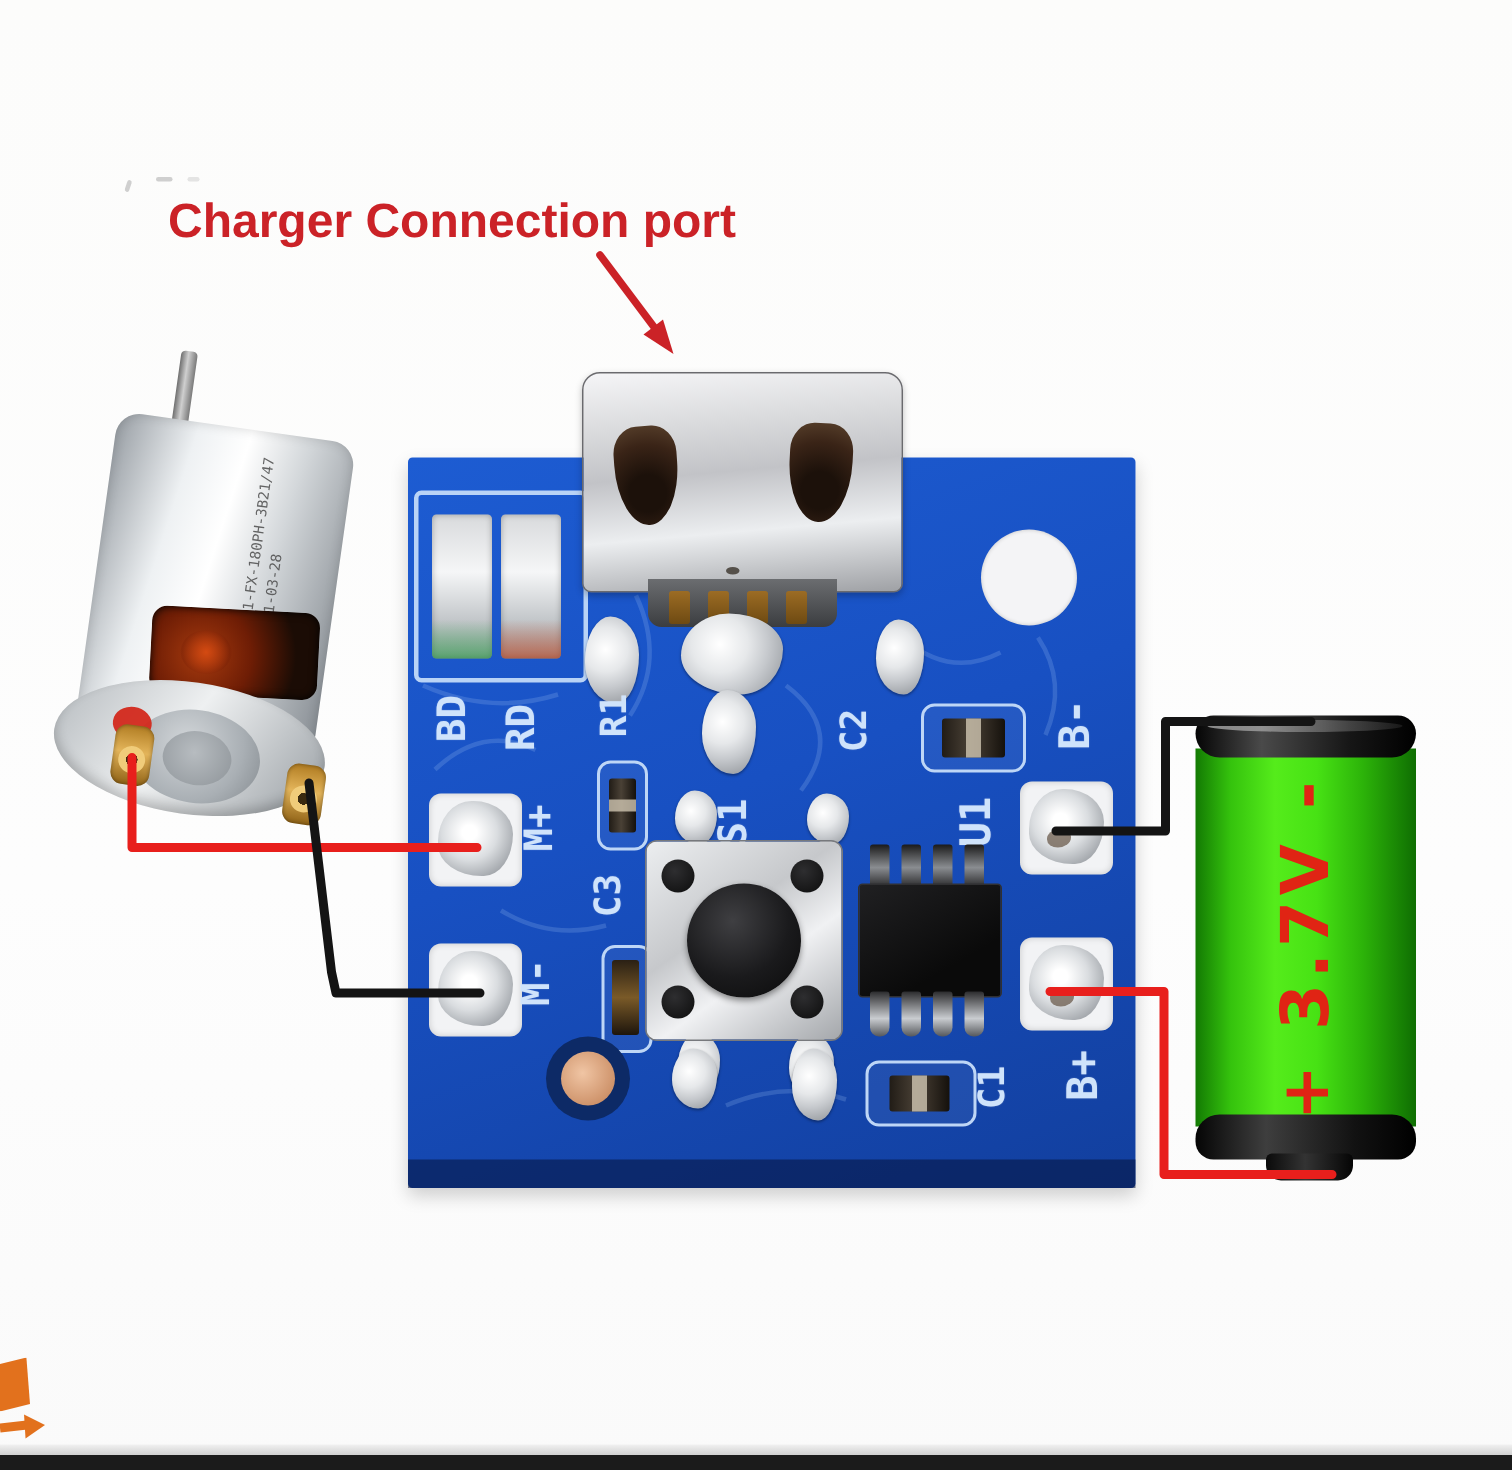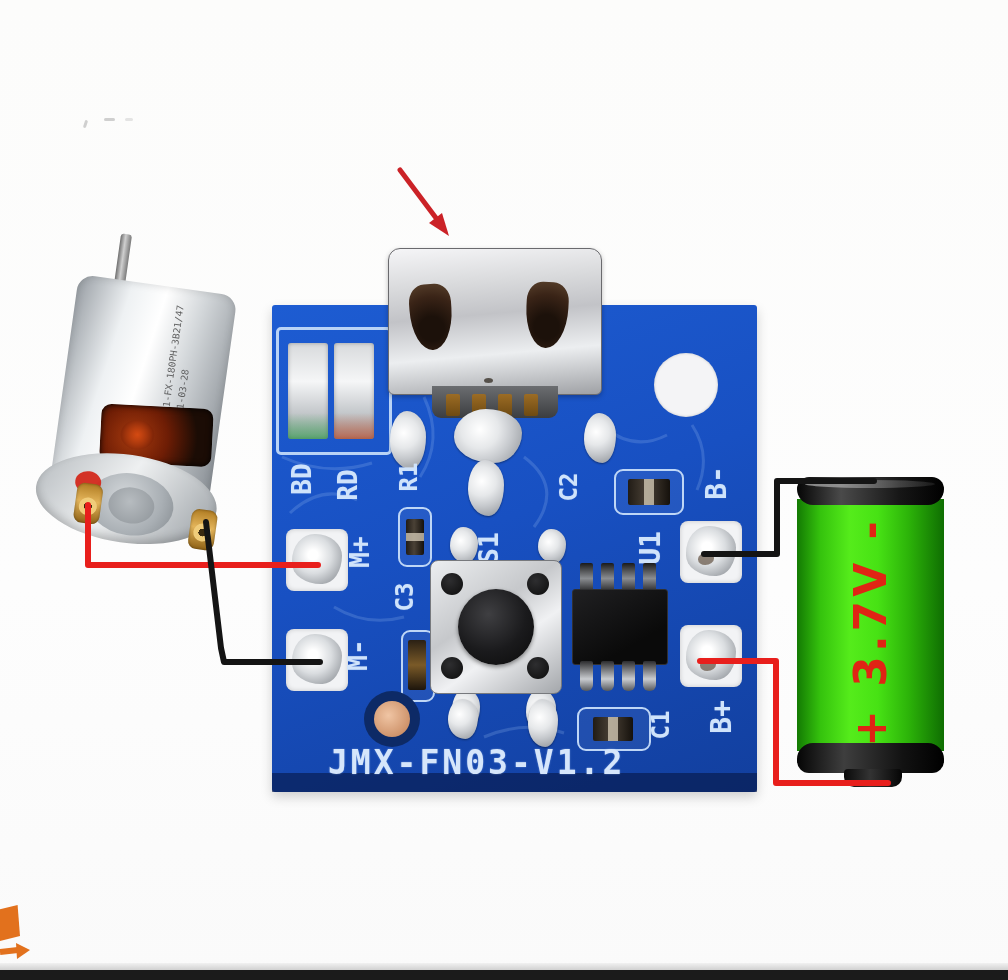--- a/index.html
+++ b/index.html
@@ -69,20 +69,21 @@
 </style>
 </head>
 <body>
 
 <div class="scene">
 
   <div class="abs mark" style="left:84px;top:120px;width:3px;height:8px;transform:rotate(18deg);"></div>
   <div class="abs mark" style="left:104px;top:118px;width:11px;height:3px;"></div>
   <div class="abs mark" style="left:125px;top:118px;width:8px;height:3px;opacity:.25;"></div>
 
+  <div class="abs callout">Charger Connection port</div>
 
   <div class="abs motor">
     <div class="abs shaft"></div>
     <div class="abs mbody"></div>
     <div class="abs mlabel">
       <div>
         <span>01-FX-180PH-3B21/47</span><br>
         <span>11-03-28</span>
       </div>
     </div>
@@ -243,21 +244,20 @@
     <div class="abs plabel" style="left:421px;top:384px;font-size:28px;">
         <span>B+</span>
       </div>
 
     <div class="abs th-outer" style="left:92px;top:386px;">
         <div class="th-copper"></div>
       </div>
     <div class="abs solder" style="left:176px;top:394px;width:30px;height:40px;"></div>
     <div class="abs solder" style="left:256px;top:394px;width:30px;height:48px;"></div>
 
-    <div class="abs boardname">JMX-FN03-V1.2</div>
   </div>
 
   <svg class="abs overlay" width="1008" height="980" viewBox="0 0 1008 980">
     <polyline points="88,505 88,565 318,565" fill="none" stroke="#e81f1c" stroke-width="6" stroke-linejoin="round" stroke-linecap="round"></polyline>
     <polyline points="206,522 221,648 224,662 320,662" fill="none" stroke="#141414" stroke-width="6" stroke-linejoin="round" stroke-linecap="round"></polyline>
     <polyline points="704,554 777,554 777,481 874,481" fill="none" stroke="#141414" stroke-width="6" stroke-linejoin="round" stroke-linecap="round"></polyline>
     <polyline points="700,661 776,661 776,783 888,783" fill="none" stroke="#e81f1c" stroke-width="6" stroke-linejoin="round" stroke-linecap="round"></polyline>
     <g>
       <line x1="400" y1="170" x2="436" y2="218" stroke="#cb2227" stroke-width="5" stroke-linecap="round"></line>
       <polygon points="449,236 429,223 442,213" fill="#cb2227"></polygon>

